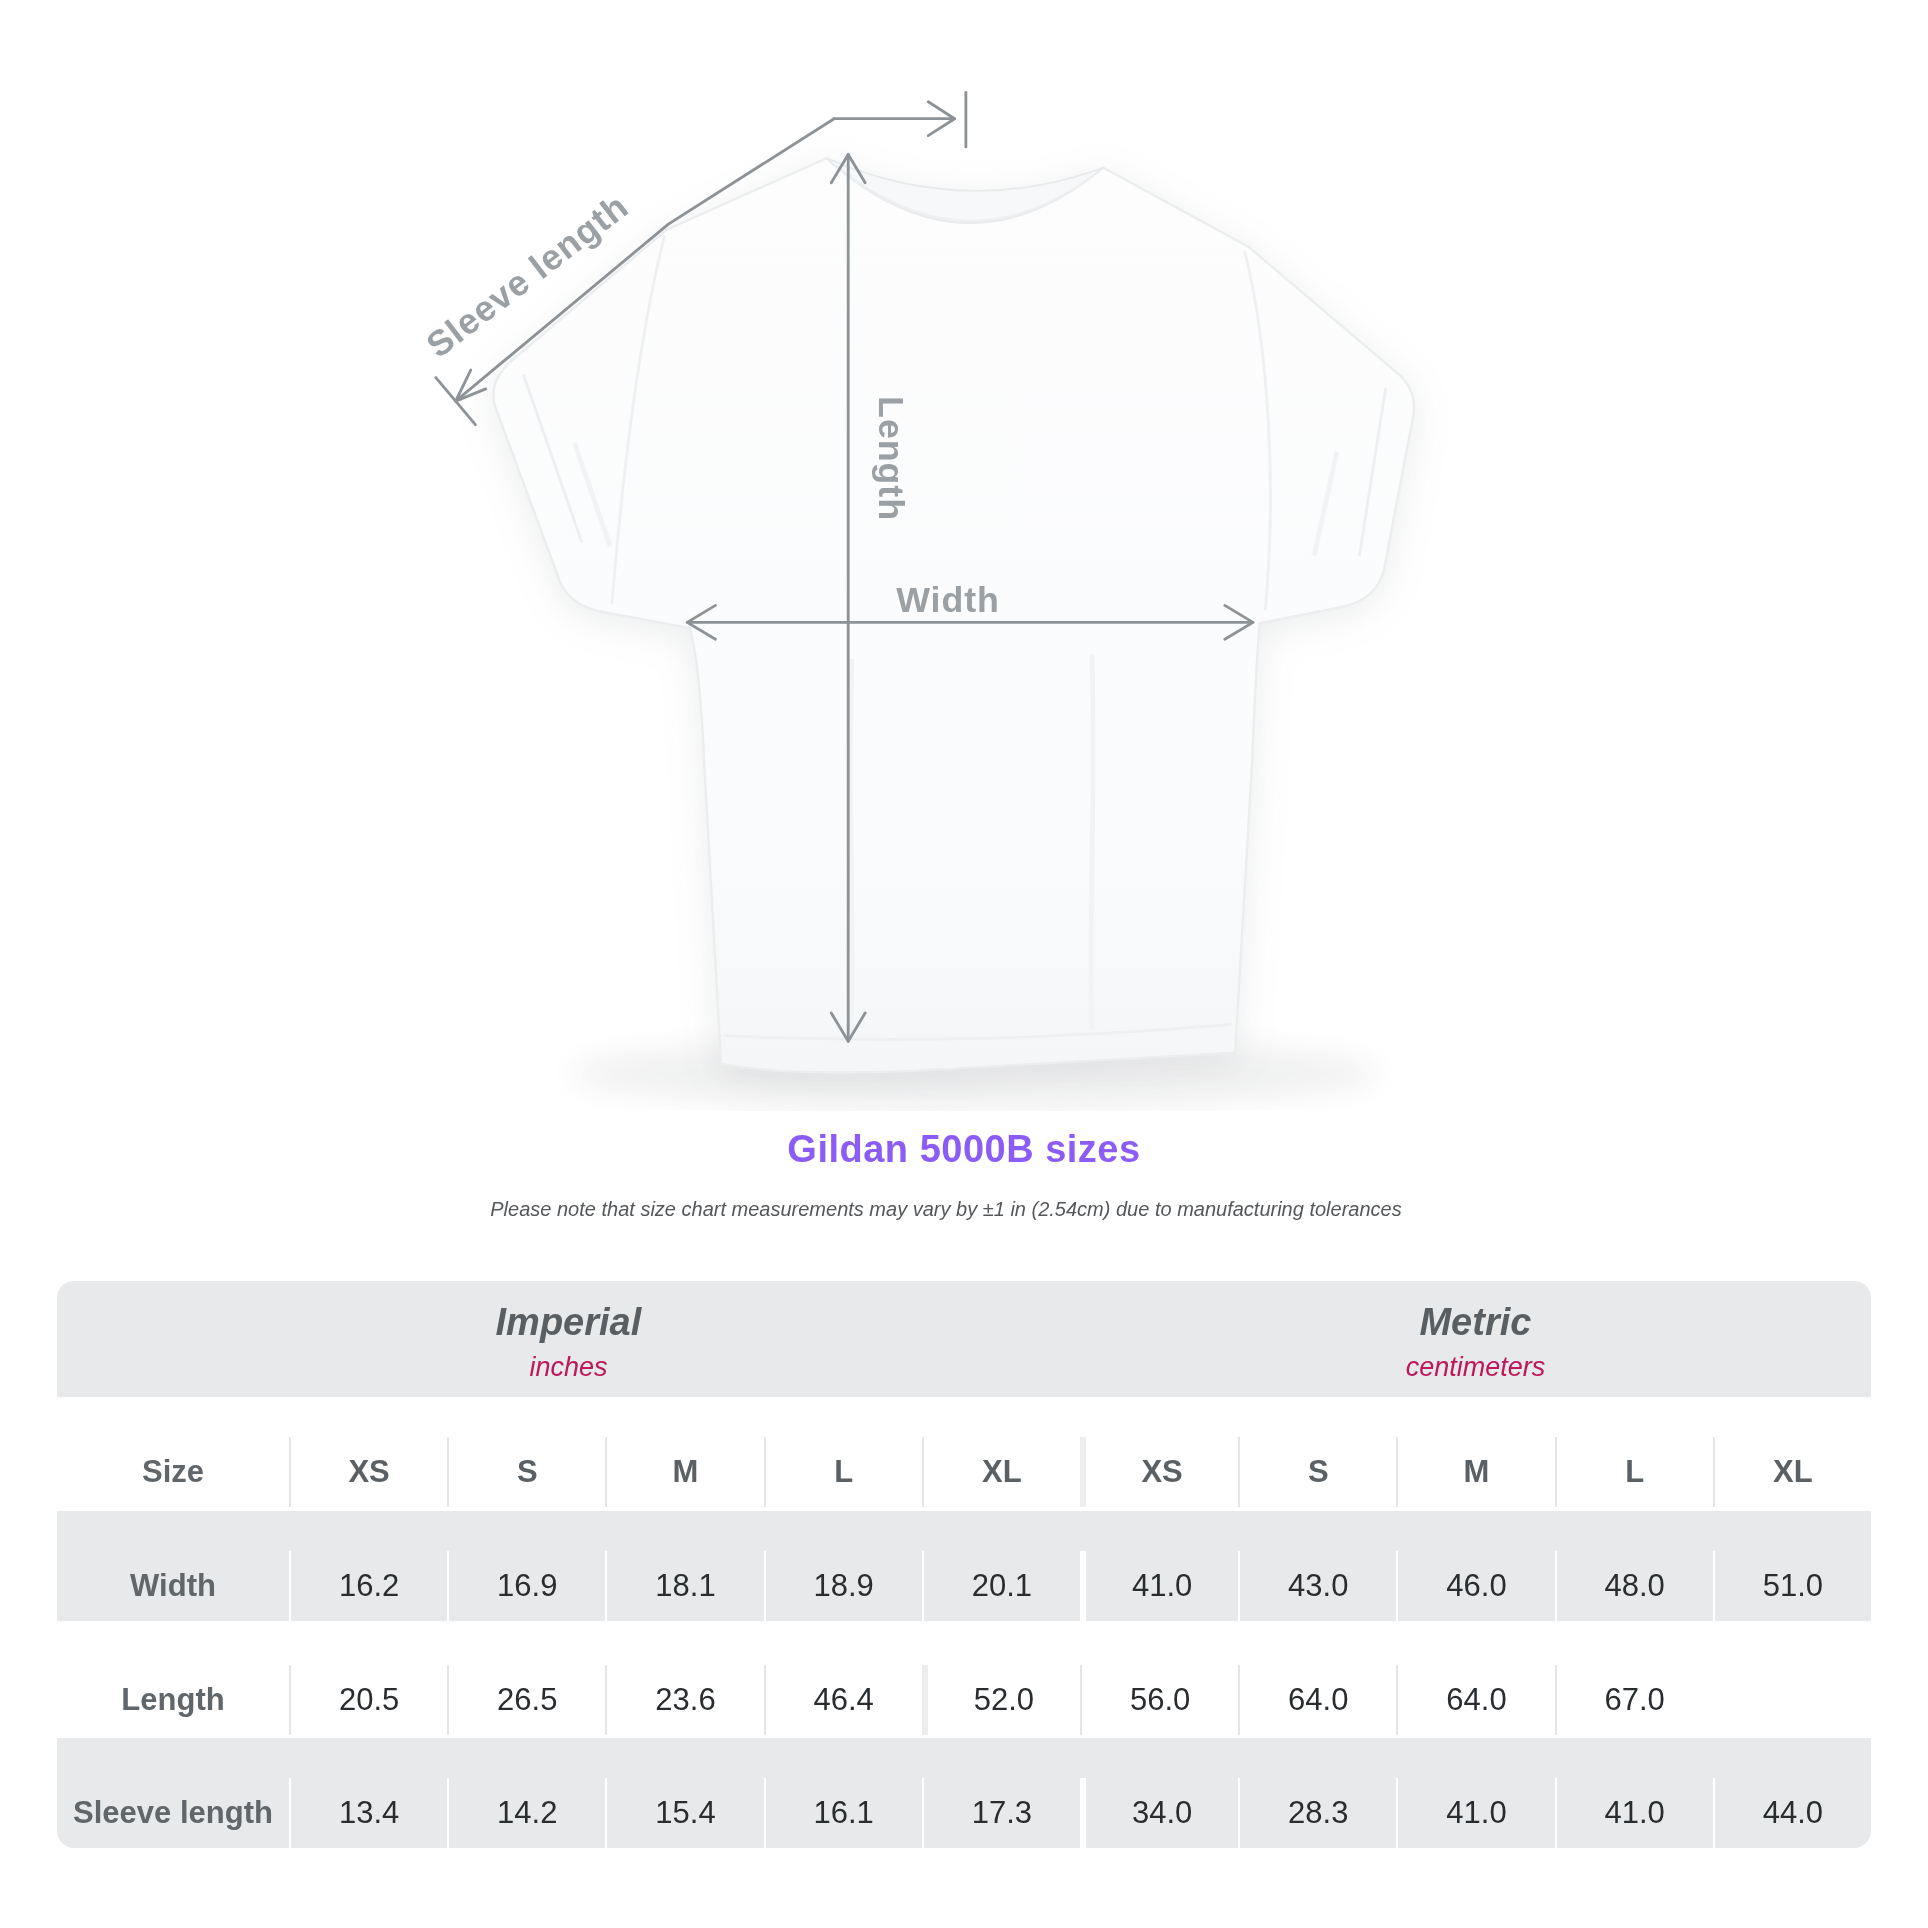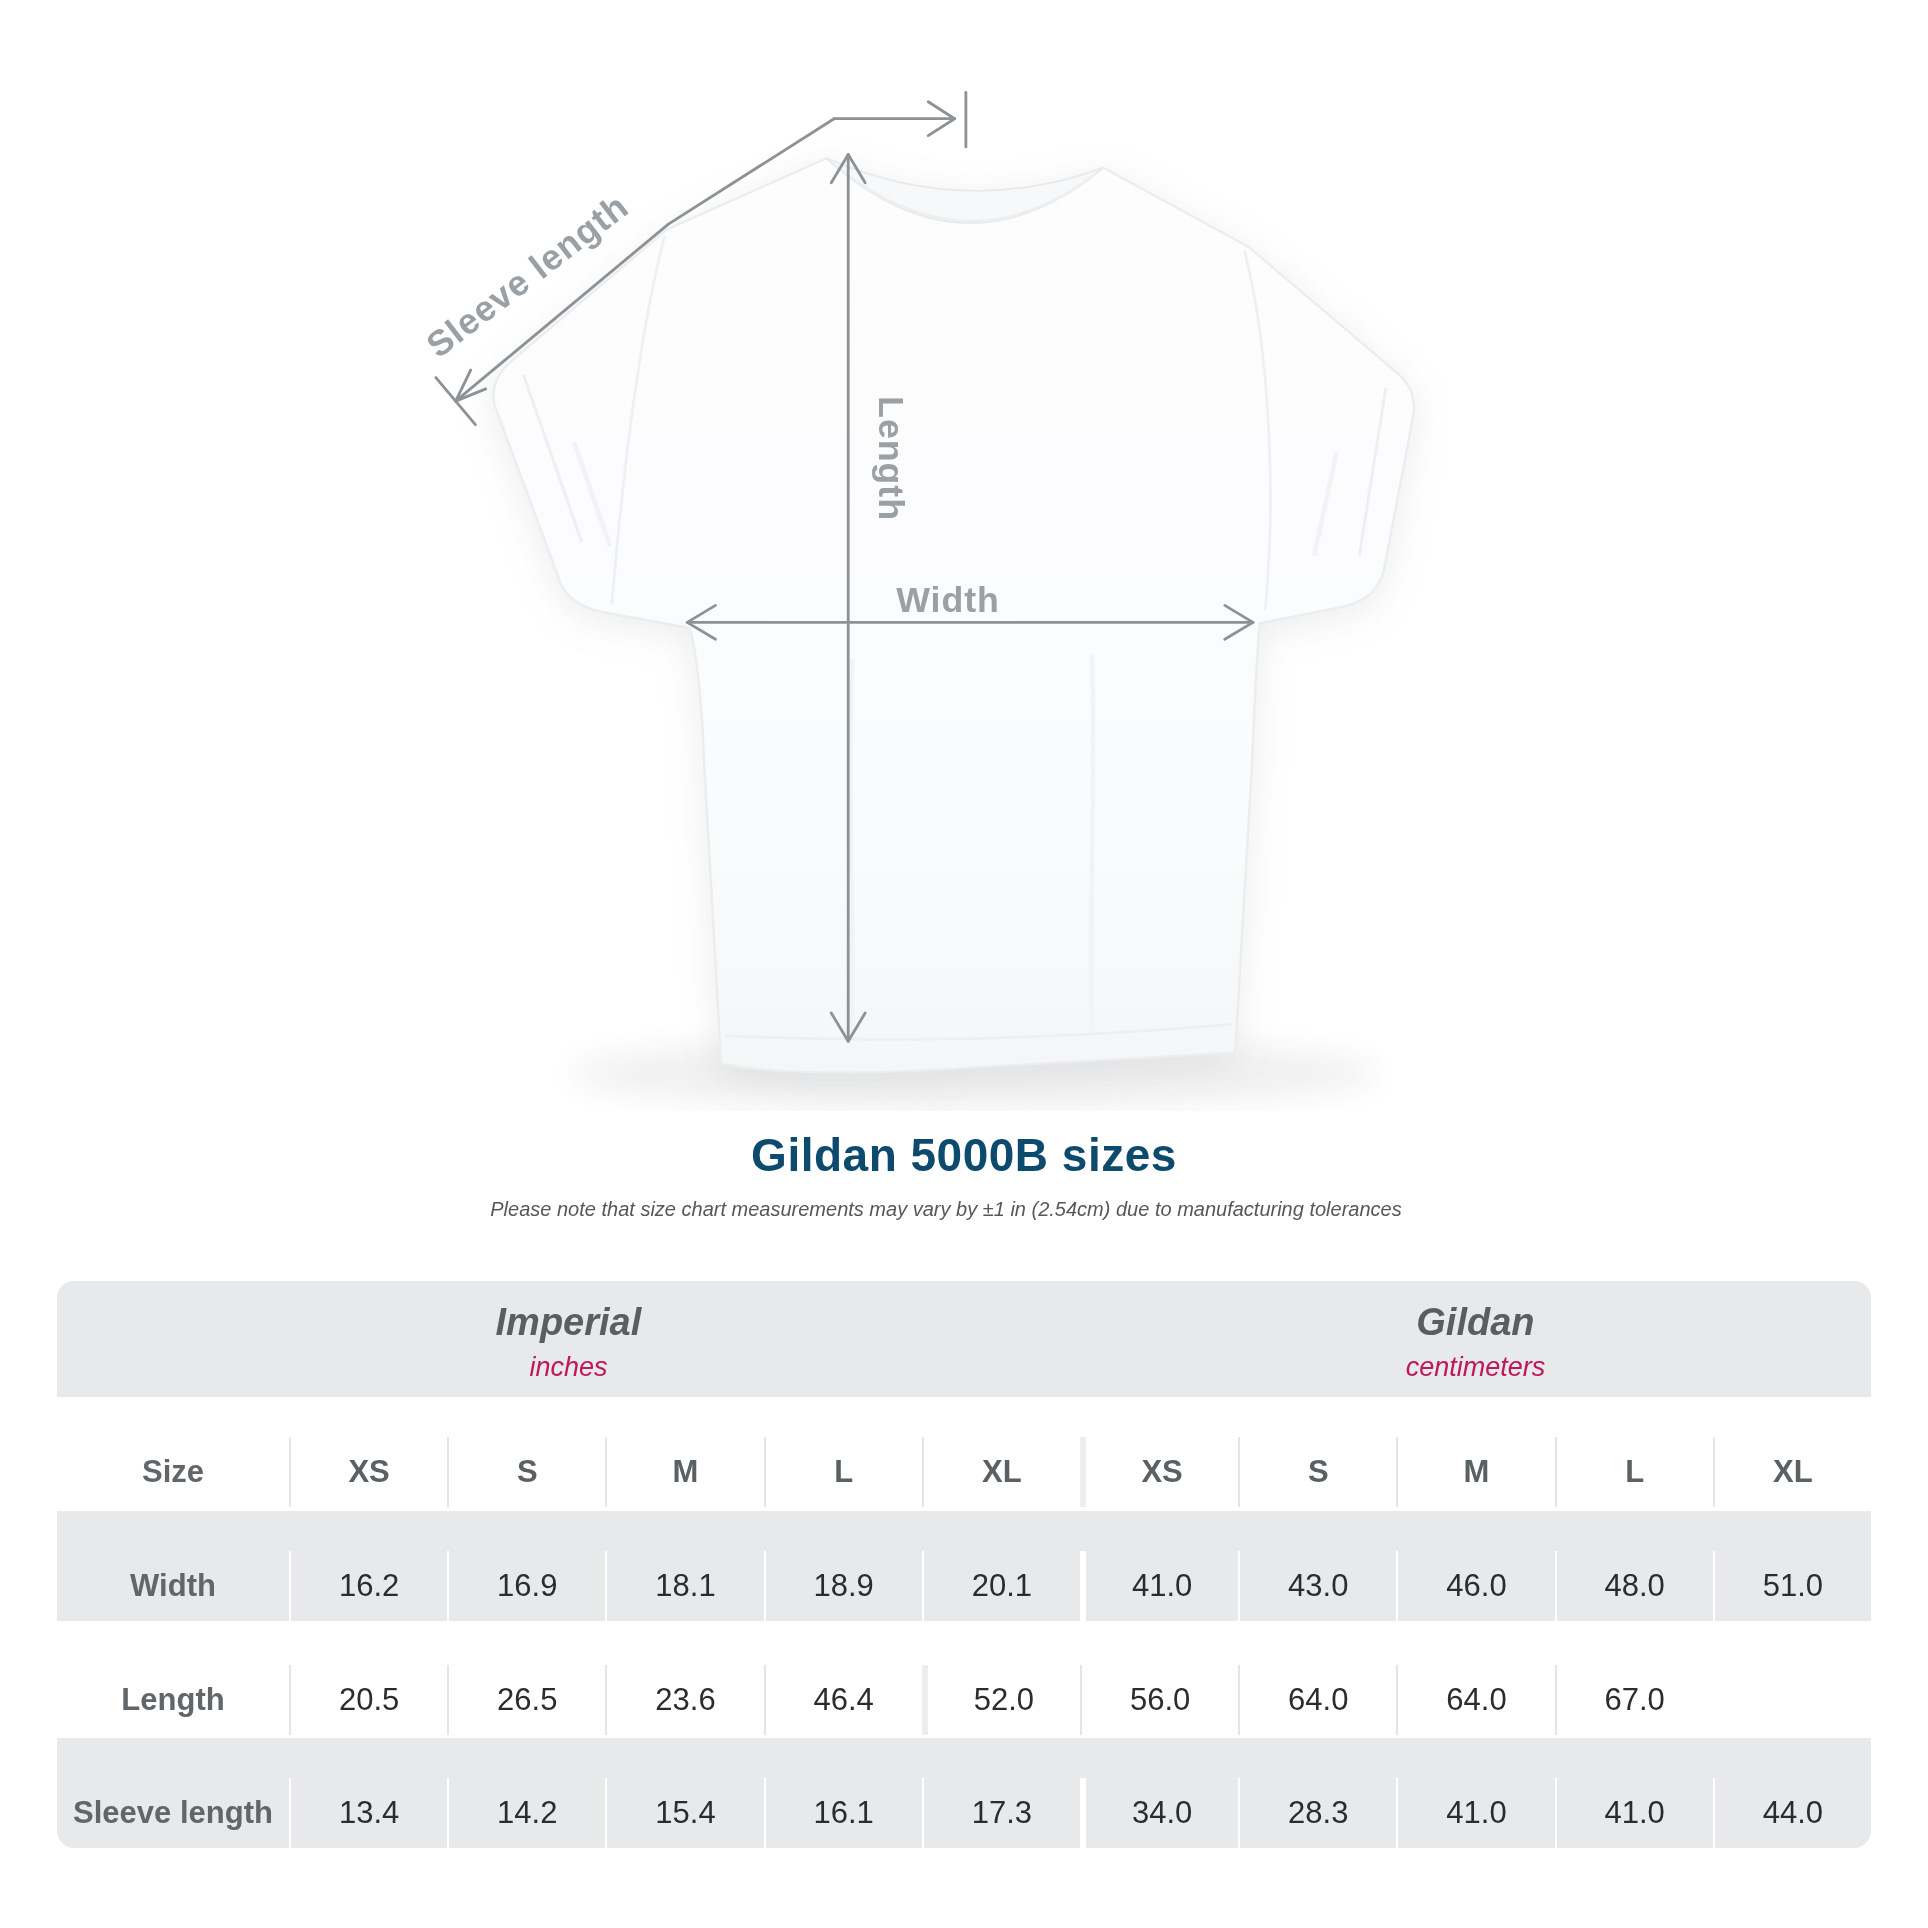--- a/index.html
+++ b/index.html
@@ -9,21 +9,21 @@
 
   
   .figure{position:absolute;left:0;top:0;width:1928px;height:1111px;}
   .figure svg{display:block;width:1928px;height:1111px;}
   .shirt-group{filter:drop-shadow(0 8px 20px rgba(70,80,90,.10));}
   .ann-label{font-family:"Liberation Sans","DejaVu Sans",sans-serif;
              font-size:38px;font-weight:bold;fill:#9aa0a4;letter-spacing:1px;}
 
   
   .chart-title{position:absolute;left:0;top:1128px;width:1928px;text-align:center;
-               font-size:46px;font-weight:bold;color:#0c4a6e;letter-spacing:0.5px;}
+               font-size:38px;font-weight:bold;color:#8b5cf6;letter-spacing:0.5px;}
   .chart-subtitle{position:absolute;left:0;top:1198px;width:1892px;text-align:center;
                   font-size:20px;font-style:italic;color:#54585b;}
 
   
   .size-table{position:absolute;left:57px;top:1281px;width:1814px;}
   .unit-band{height:116px;background:#e8e9ea;border-radius:17px 17px 0 0;
              display:flex;align-items:stretch;}
   .unit-section{display:flex;flex-direction:column;align-items:center;justify-content:center;
                 padding-top:5.6px;gap:7.5px;}
   .unit-section.imperial{width:56.386%;}
@@ -116,21 +116,21 @@
   <div class="chart-subtitle">Please note that size chart measurements may vary by ±1 in (2.54cm) due to manufacturing tolerances</div>
 
   <div class="size-table">
 
     <div class="unit-band">
       <div class="unit-section imperial">
         <div class="unit-name">Imperial</div>
         <div class="unit-sub">inches</div>
       </div>
       <div class="unit-section metric">
-        <div class="unit-name">Gildan</div>
+        <div class="unit-name">Metric</div>
         <div class="unit-sub">centimeters</div>
       </div>
     </div>
 
     <div class="trow rw">
       <div class="c rowlabel">Size</div>
       <div class="c sizehead">XS</div>
       <div class="c sizehead">S</div>
       <div class="c sizehead">M</div>
       <div class="c sizehead">L</div>

